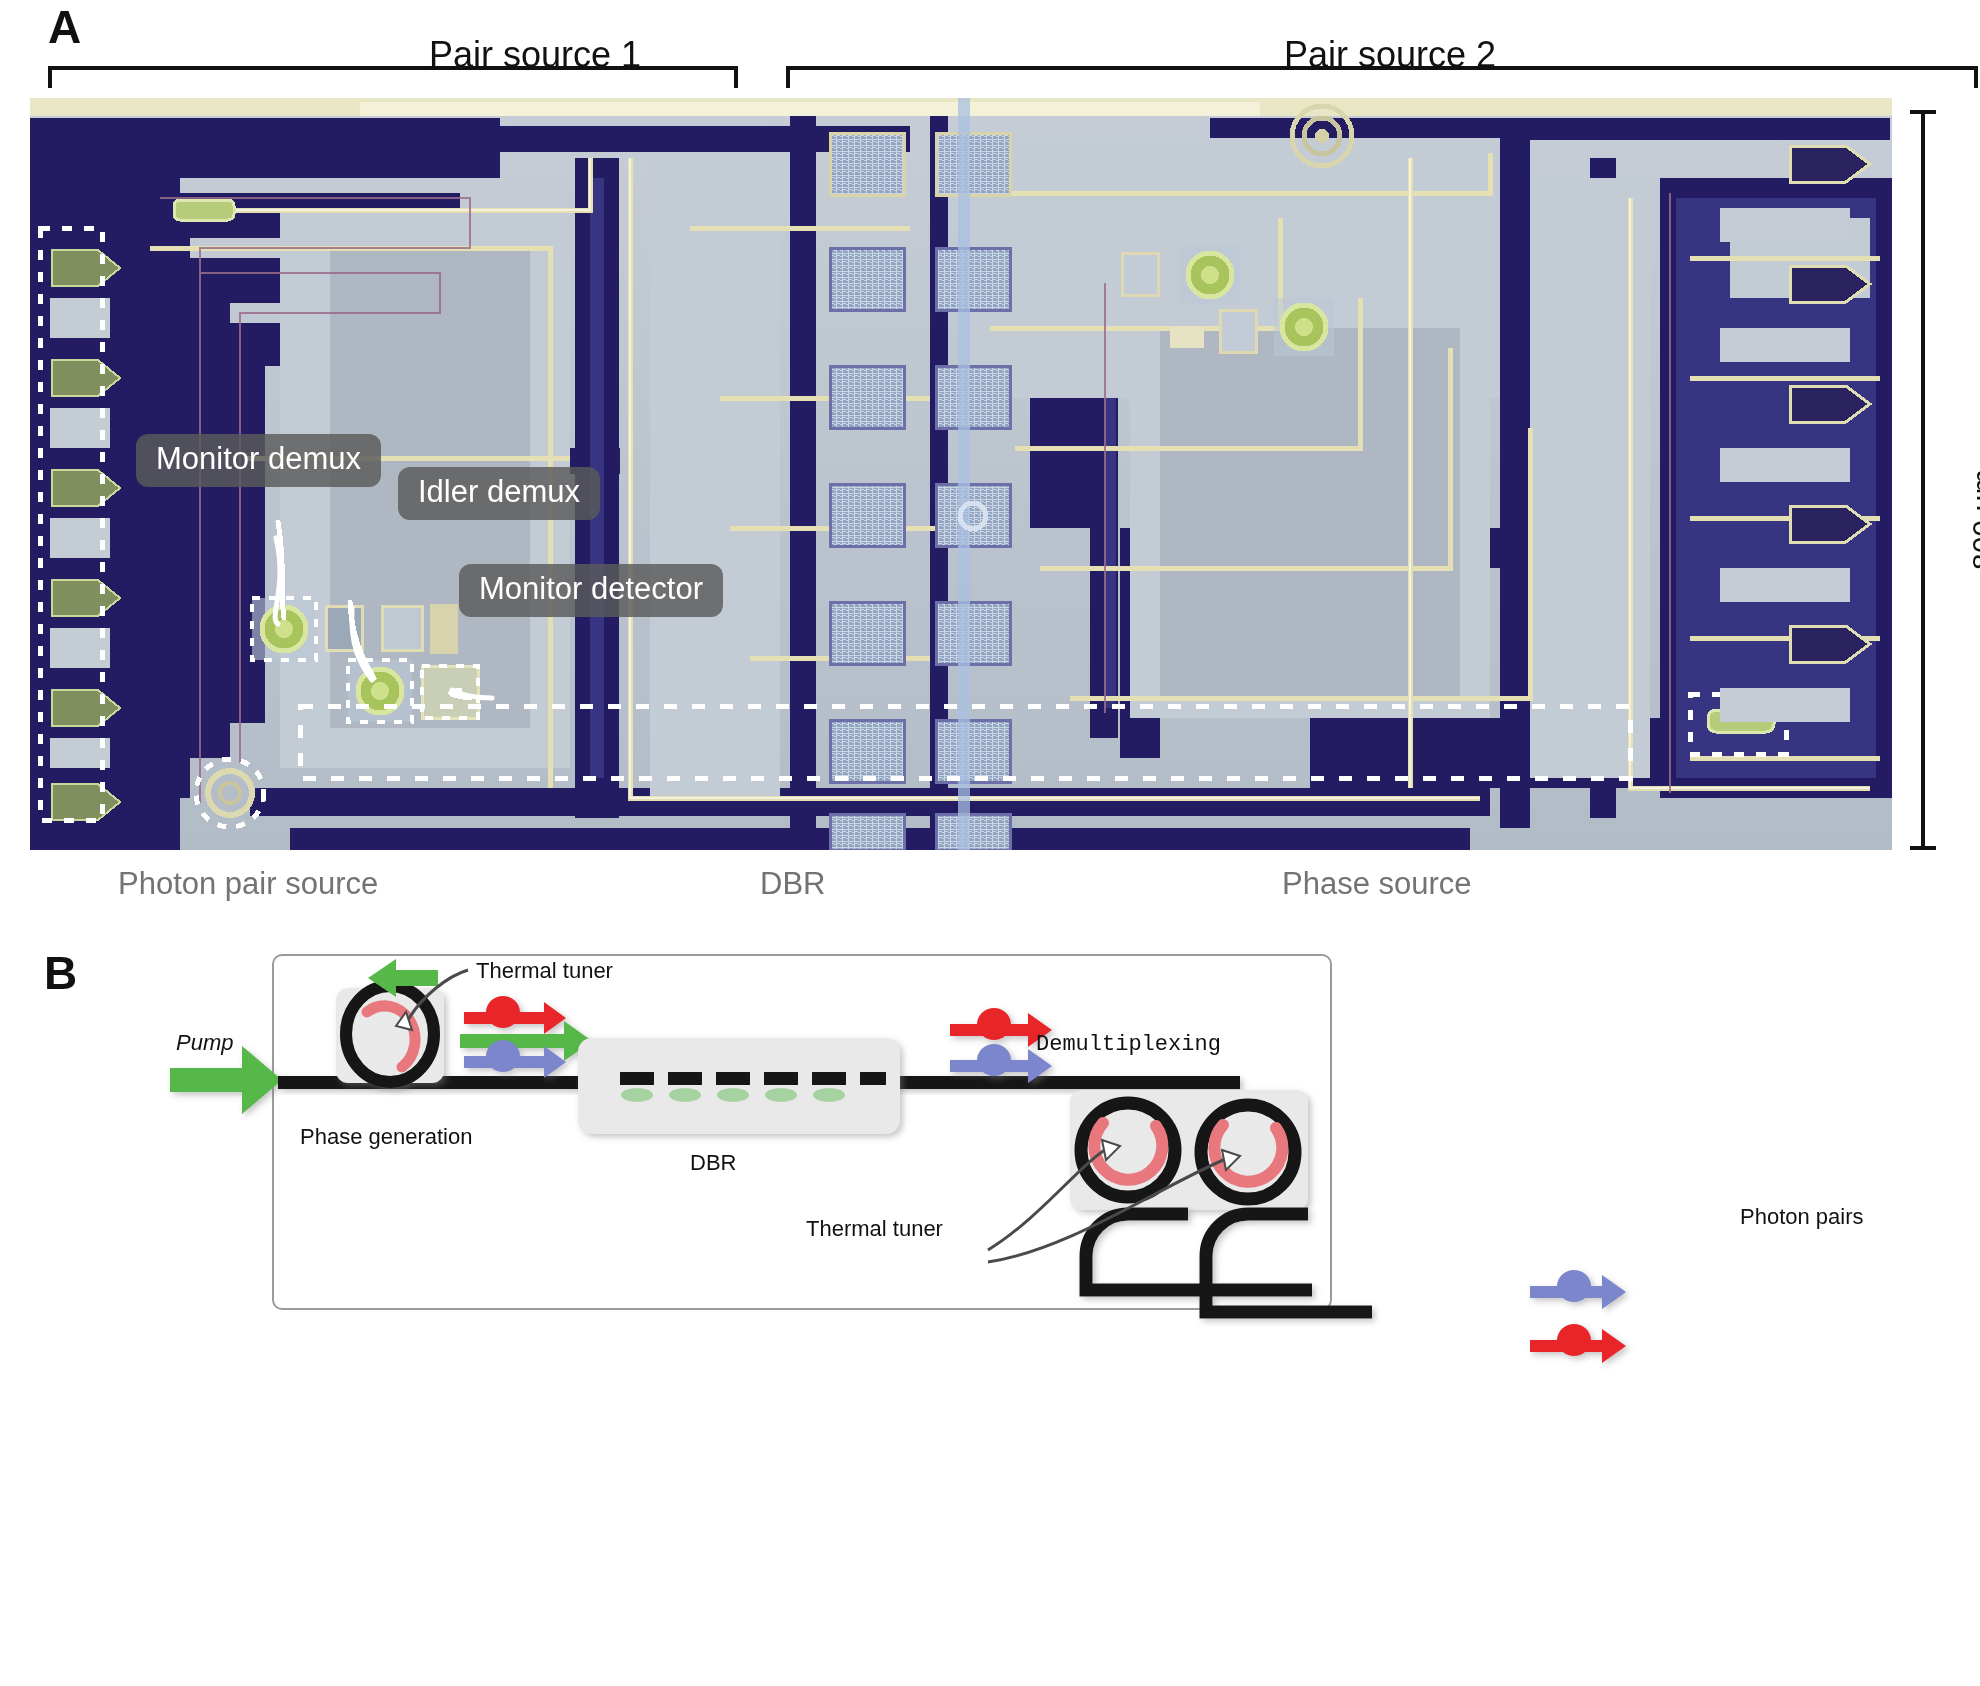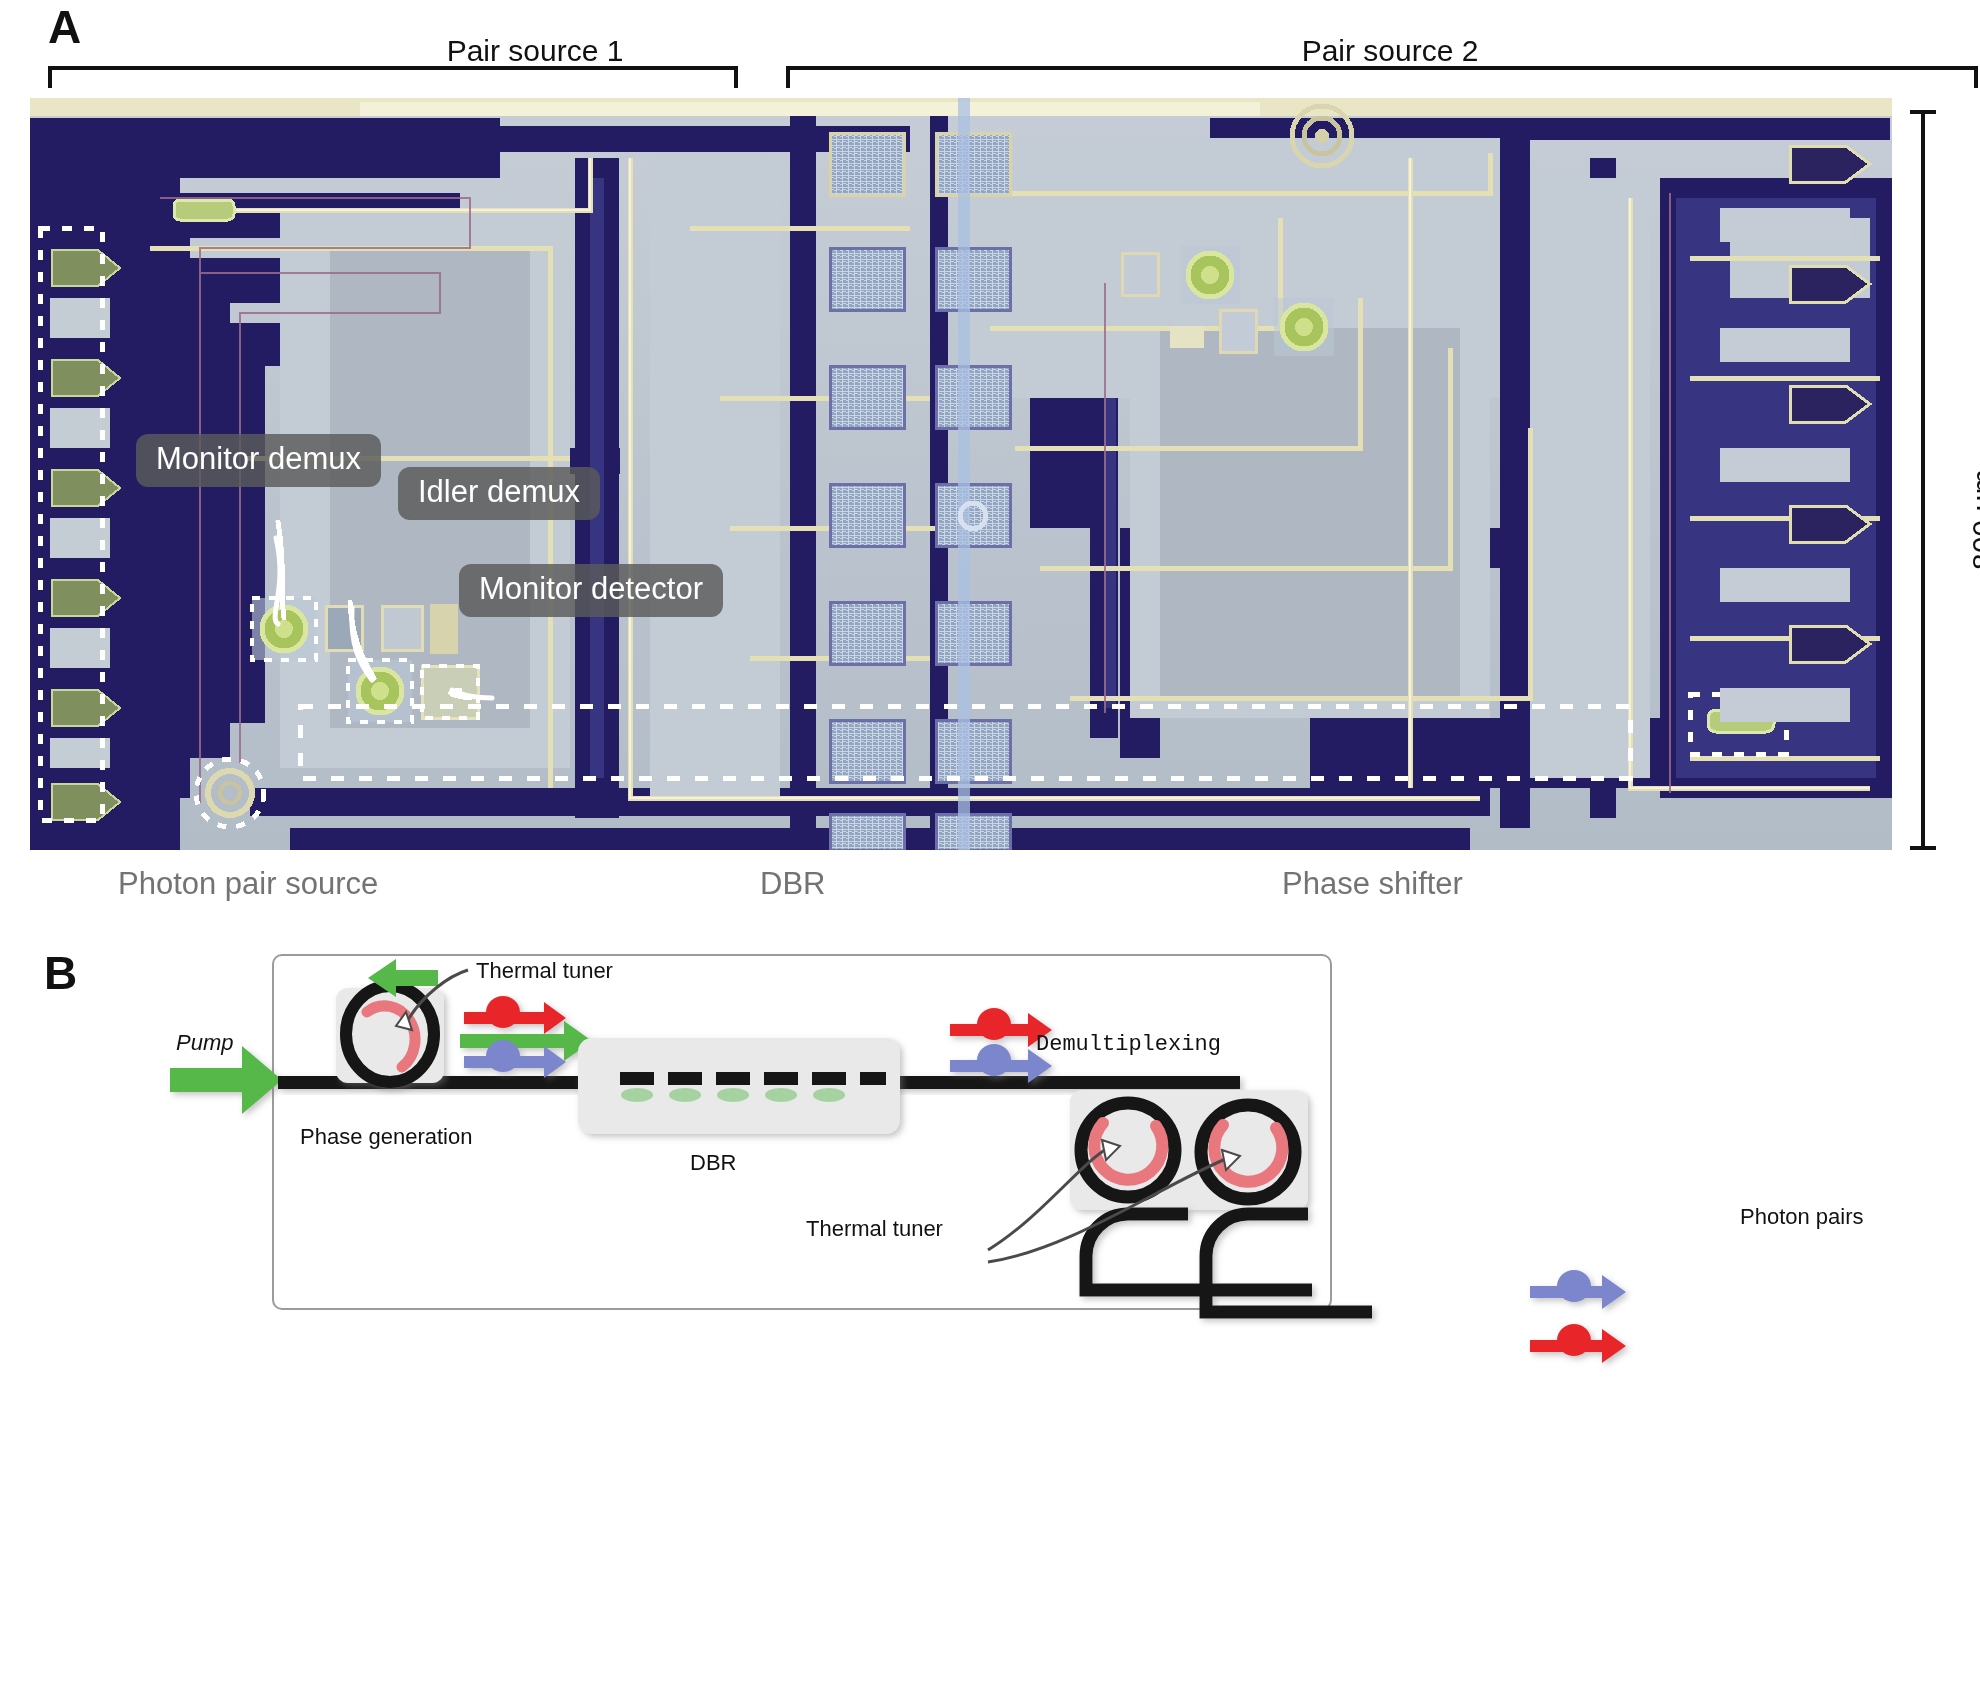--- a/index.html
+++ b/index.html
@@ -4,21 +4,21 @@
 <style>
   html,body{margin:0;padding:0;background:#ffffff;}
   body{width:1980px;height:1686px;position:relative;
        font-family:"Liberation Sans","DejaVu Sans",sans-serif;color:#111;}
   .abs{position:absolute;}
 
   
   .panel-letter{font-weight:bold;font-size:46px;line-height:1;color:#111;}
 
   
-  .bracket-label{font-size:30px;color:#111;text-align:center;white-space:nowrap;}
+  .bracket-label{font-size:36px;color:#111;text-align:center;white-space:nowrap;}
   .bracket{position:absolute;height:22px;}
   .bracket .bar{position:absolute;left:0;right:0;top:0;height:4px;background:#111;}
   .bracket .tickL,.bracket .tickR{position:absolute;top:0;width:4px;height:22px;background:#111;}
   .bracket .tickL{left:0;} .bracket .tickR{right:0;}
 
   
   .vbar{position:absolute;width:26px;}
   .vbar .vline{position:absolute;left:11px;top:0;bottom:0;width:4px;background:#111;}
   .vbar .capT,.vbar .capB{position:absolute;left:0;width:26px;height:4px;background:#111;}
   .capT{top:0;} .capB{bottom:0;}
@@ -297,21 +297,21 @@
 <svg class="abs" width="1862" height="752" style="left:30px;top:98px;pointer-events:none;">
   <g stroke="#ffffff" stroke-width="5" fill="none" stroke-linecap="round">
     <path d="M246 440 C 258 490, 238 520, 248 526"></path>
     <path d="M322 510 C 320 548, 330 566, 342 582"></path>
     <path d="M462 600 C 440 600, 430 596, 422 592"></path>
   </g>
 </svg>
 
 <div class="blabel" style="left:118px;top:866px;">Photon pair source</div>
 <div class="blabel" style="left:760px;top:866px;">DBR</div>
-<div class="blabel" style="left:1282px;top:866px;">Phase shifter</div>
+<div class="blabel" style="left:1282px;top:866px;">Phase source</div>
 
 <div class="abs panel-letter" style="left:44px;top:950px;">B</div>
 
 <div id="panelB-box" style="left:272px;top:954px;width:1056px;height:352px;"></div>
 
 <svg class="abs" width="1720" height="420" style="left:150px;top:950px;">
   <defs>
     <filter id="sh" x="-30%" y="-30%" width="170%" height="170%">
       <feDropShadow dx="3" dy="3" stdDeviation="3" flood-color="#808080" flood-opacity="0.45"></feDropShadow>
     </filter>

